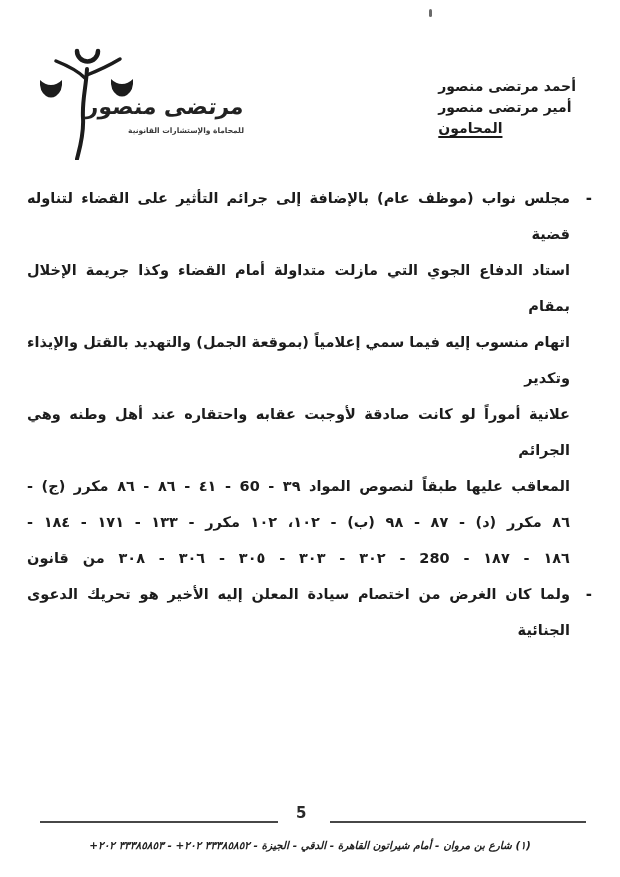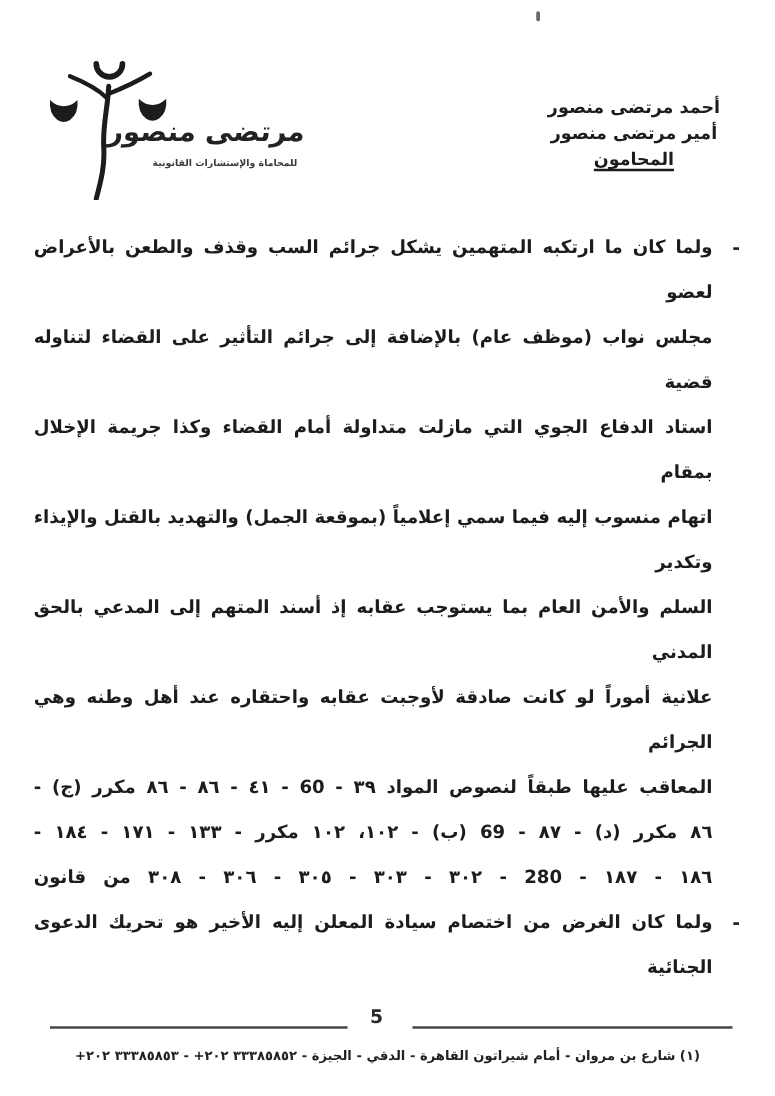--- a/index.html
+++ b/index.html
@@ -22,27 +22,27 @@
   .logo { position: absolute; left: 30px; top: 36px; width: 212px; height: 112px; }
   .logo svg { position: absolute; left: 2px; top: 4px; }
   .brand {
     position: absolute; left: 92px; top: 58px; width: 122px;
     direction: rtl; text-align: center; white-space: nowrap;
     font-size: 22px; font-weight: bold; letter-spacing: -1px;
     transform: skewX(-6deg); color: #222;
   }
   .tagline {
     position: absolute; left: 92px; top: 90px; width: 122px;
-    direction: rtl; text-align: left; white-space: nowrap;
+    direction: rtl; text-align: right; white-space: nowrap;
     font-size: 7.5px; font-weight: bold; color: #3a3a3a;
   }
   
   .names {
     position: absolute; right: 44px; top: 76px;
-    direction: rtl; text-align: center;
+    direction: rtl; text-align: left;
     font-size: 14px; font-weight: bold; line-height: 21px;
   }
   .names .title {
     text-decoration: underline;
     text-decoration-thickness: 1.5px;
     text-underline-offset: 3px;
   }
   
   .content {
     position: absolute; top: 180px; left: 27px; right: 28px;
@@ -65,21 +65,21 @@
     position: absolute; left: 296px; top: 0;
     font-size: 15px; font-weight: bold; color: #2a2a2a;
   }
   .rule { position: absolute; top: 17px; border-top: 2px solid #474747; }
   .rule.left  { left: 40px;  width: 238px; }
   .rule.right { left: 330px; width: 256px; }
   
   .address {
     position: absolute; left: 20px; right: 20px; top: 839px;
     direction: rtl; text-align: center;
-    font-size: 10.5px; font-weight: bold; color: #222;
+    font-size: 10.5px; font-weight: bold; color: #222; font-style: italic;
   }
 </style>
 </head>
 <body>
 
 <div class="page">
 
   <div class="artifact"></div>
 
   <div class="logo">
@@ -104,28 +104,26 @@
   <div class="names">
     <div>أحمد مرتضى منصور</div>
     <div>أمير مرتضى منصور</div>
     <div class="title">المحامون</div>
   </div>
 
   <div class="content">
 
     <div class="para">
       <span class="dash">-</span>
-      <div class="line">ولما كان ما ارتكبه المتهمين يشكل جرائم السب وقذف والطعن بالأعراض لعضو</div>
       <div class="line">مجلس نواب (موظف عام) بالإضافة إلى جرائم التأثير على القضاء لتناوله قضية</div>
       <div class="line">استاد الدفاع الجوي التي مازلت متداولة أمام القضاء وكذا جريمة الإخلال بمقام</div>
       <div class="line">اتهام منسوب إليه فيما سمي إعلامياً (بموقعة الجمل) والتهديد بالقتل والإيذاء وتكدير</div>
-      <div class="line">السلم والأمن العام بما يستوجب عقابه إذ أسند المتهم إلى المدعي بالحق المدني</div>
       <div class="line">علانية أموراً لو كانت صادقة لأوجبت عقابه واحتقاره عند أهل وطنه وهي الجرائم</div>
       <div class="line">المعاقب عليها طبقاً لنصوص المواد ٣٩ - 60 - ٤١ - ٨٦ - ٨٦ مكرر (ج) -</div>
-      <div class="line">٨٦ مكرر (د) - ٨٧ - 69 (ب) - ١٠٢، ١٠٢ مكرر - ١٣٣ - ١٧١ - ١٨٤ -</div>
+      <div class="line">٨٦ مكرر (د) - ٨٧ - ٩٨ (ب) - ١٠٢، ١٠٢ مكرر - ١٣٣ - ١٧١ - ١٨٤ -</div>
       <div class="line">١٨٦ - ١٨٧ - 280 - ٣٠٢ - ٣٠٣ - ٣٠٥ - ٣٠٦ - ٣٠٨ من قانون</div>
     </div>
 
     <div class="para">
       <span class="dash">-</span>
       <div class="line">ولما كان الغرض من اختصام سيادة المعلن إليه الأخير هو تحريك الدعوى الجنائية</div>
 
     </div>
 
   </div>

